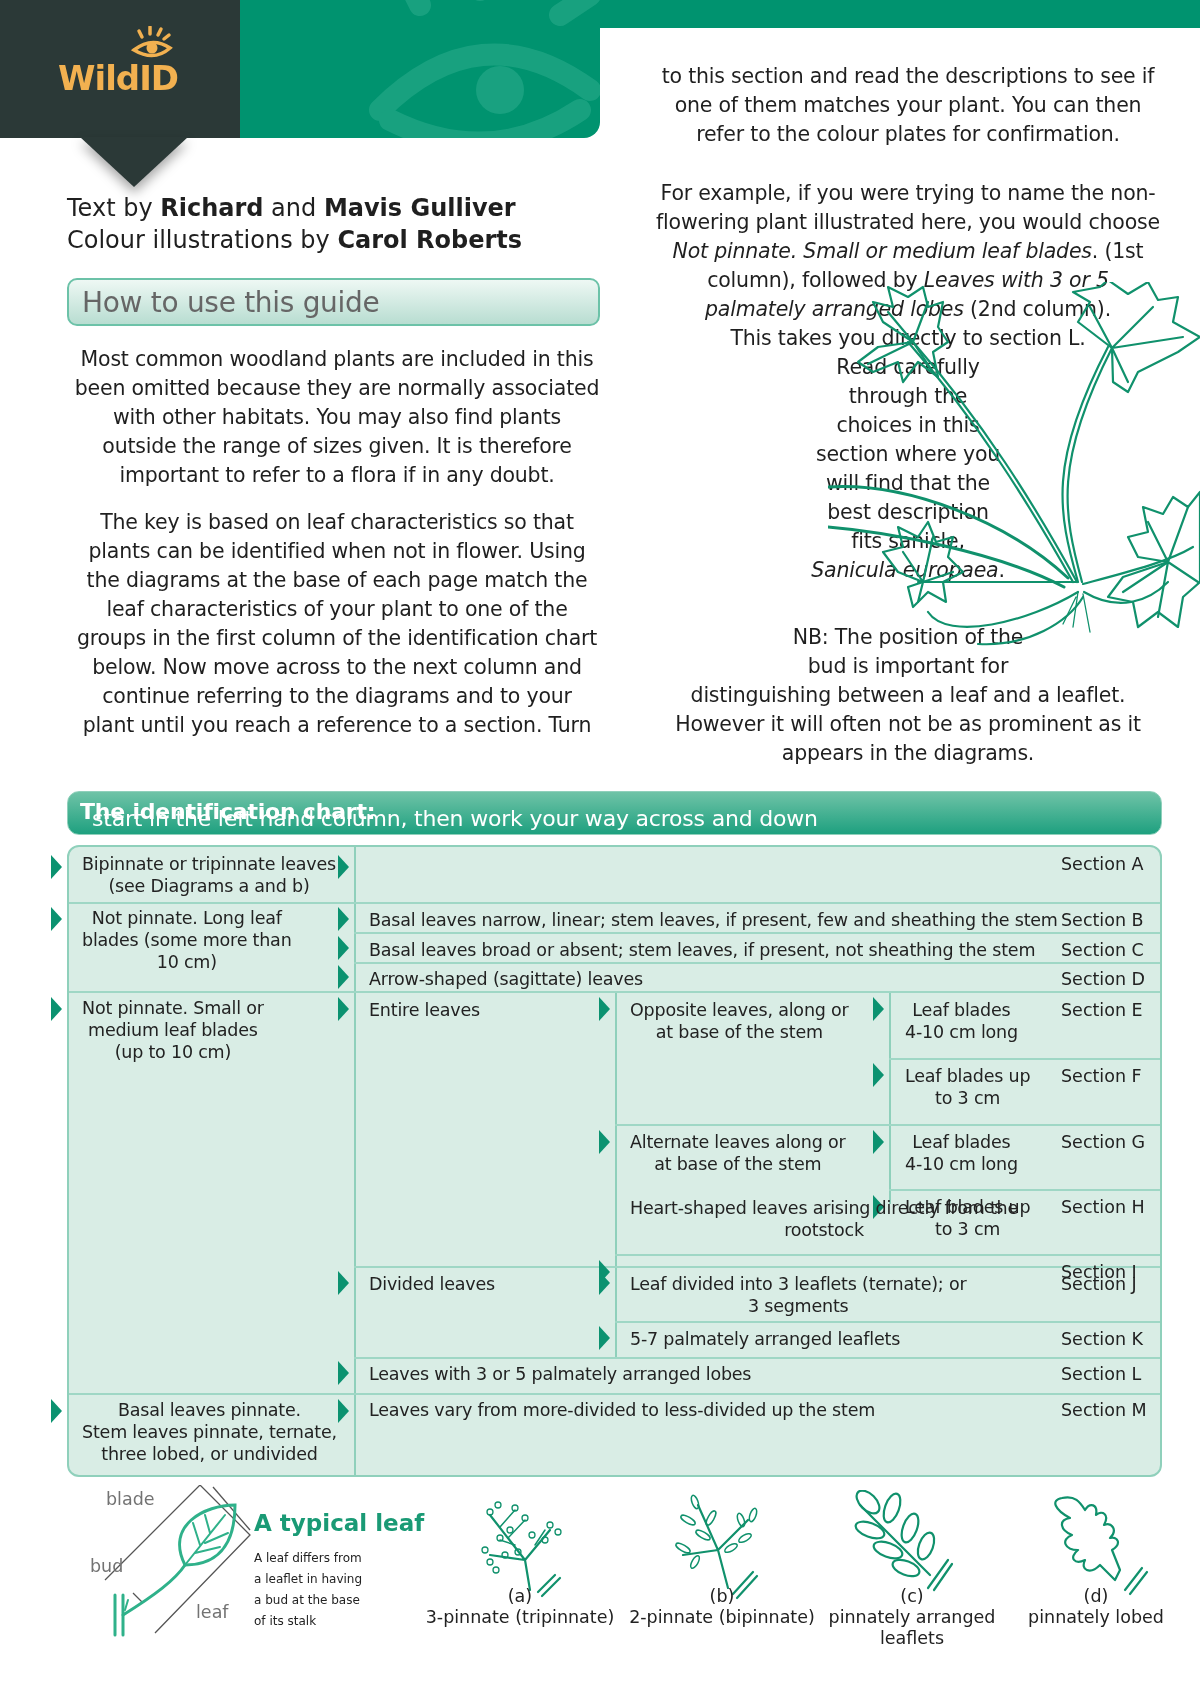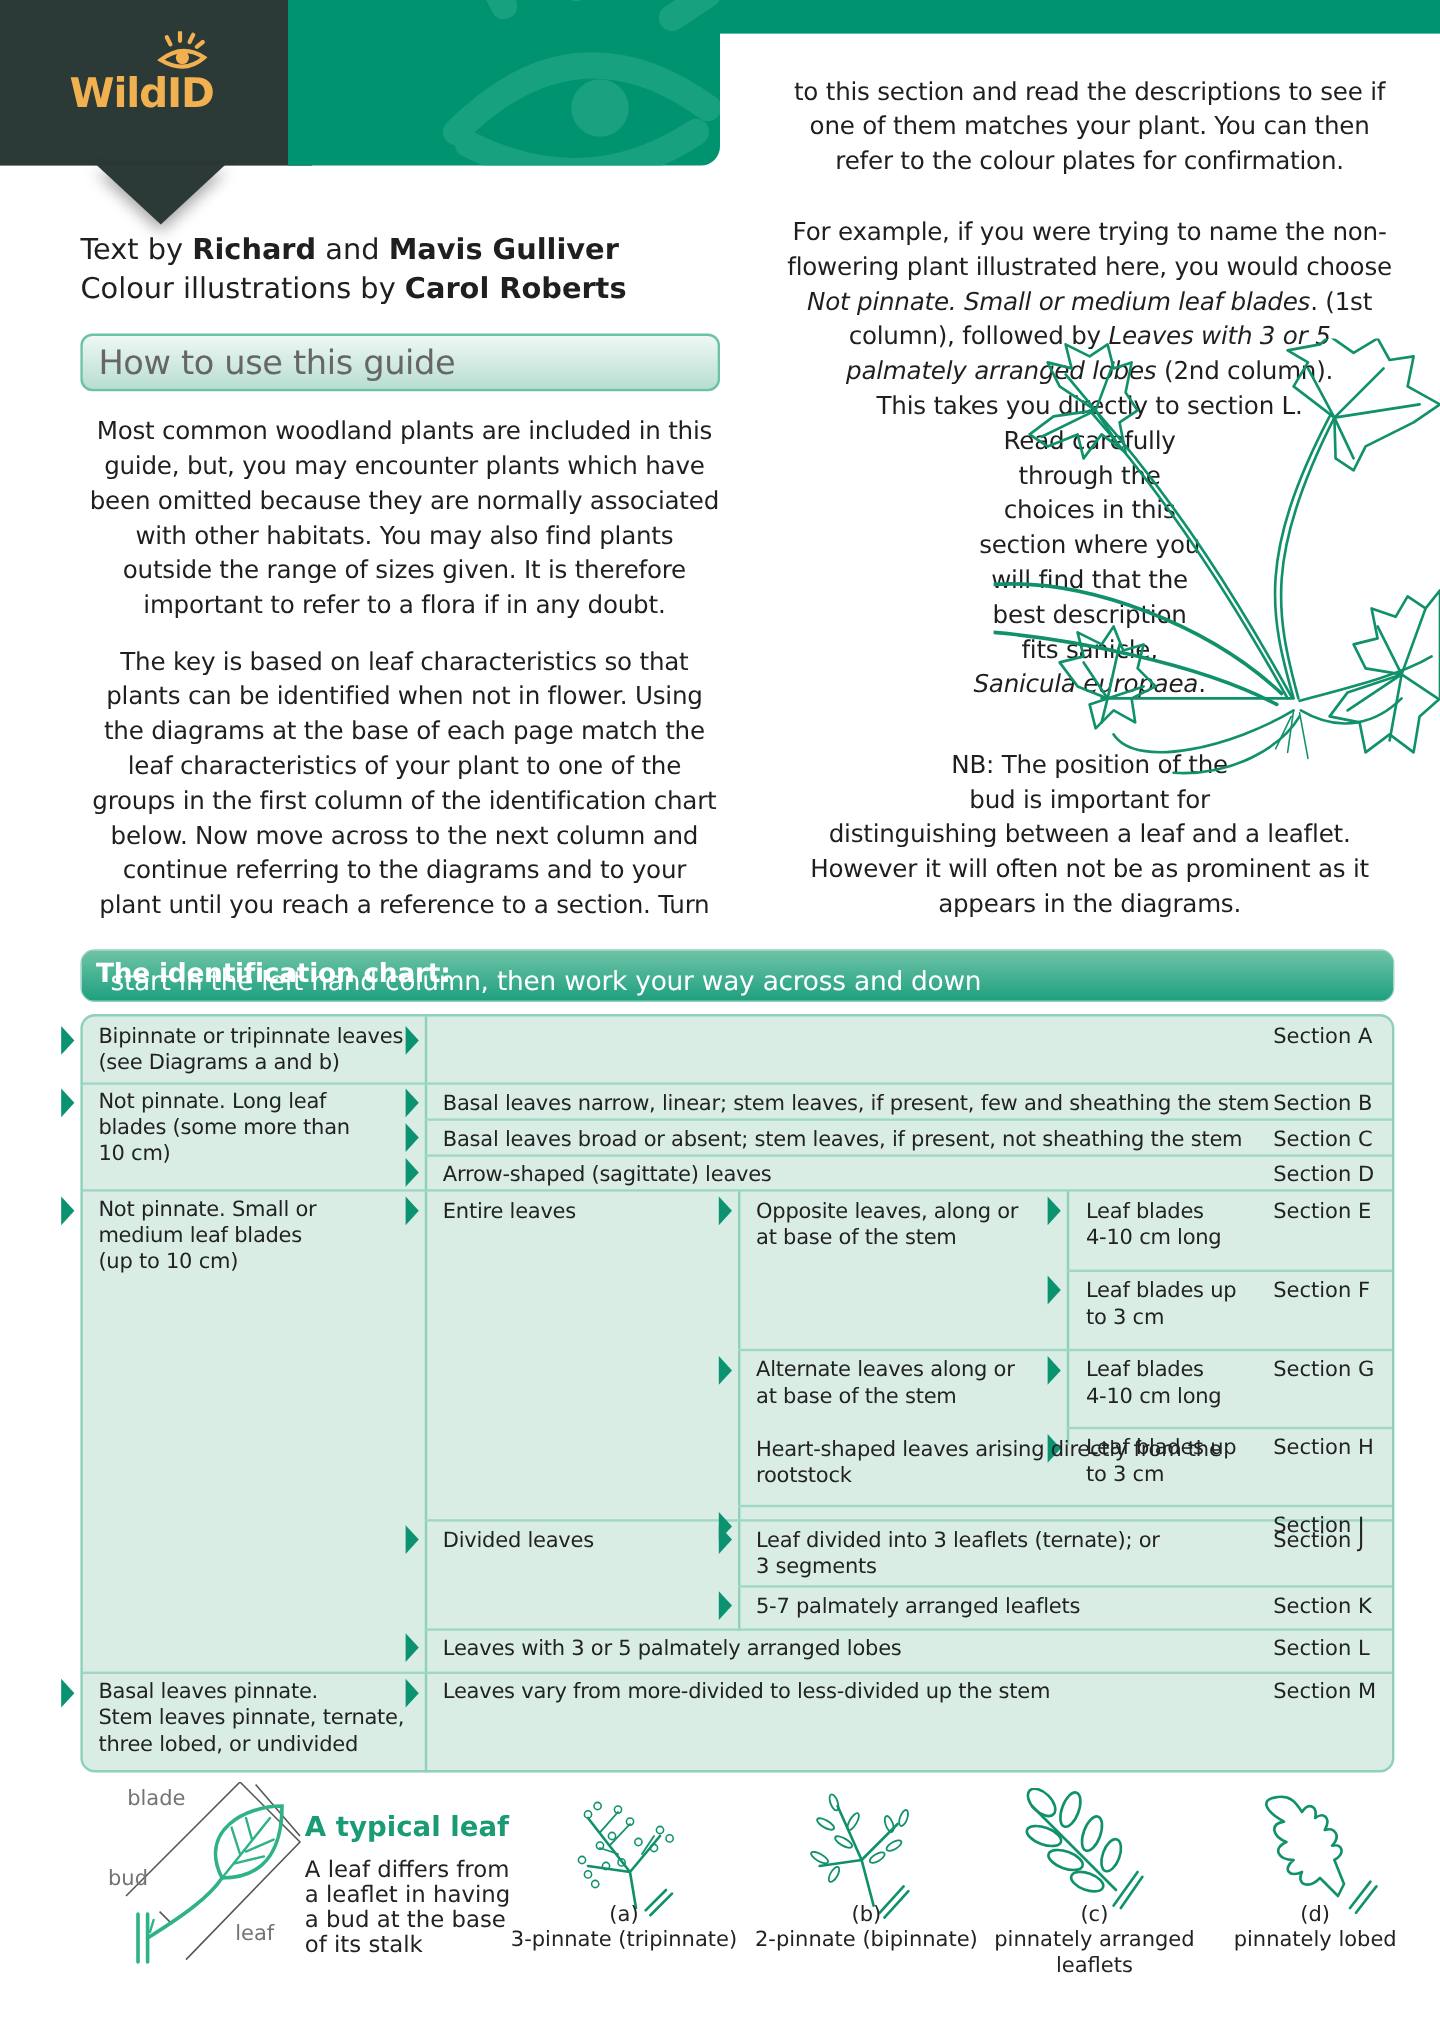--- a/index.html
+++ b/index.html
@@ -38,33 +38,33 @@
 
   .plant { position: absolute; left: 828px; top: 282px; width: 372px; height: 372px; }
 
   
   .chart-head { position: absolute; left: 67px; top: 791px; width: 1095px; height: 44px; border-radius: 12px;
     background: linear-gradient(#6fc3a7, #1ea07f); border: 1px solid #8fd0bb; }
   .chart-head span { position: absolute; left: 12px; top: 7px; font-size: 22px; color: #ffffff; white-space: nowrap; letter-spacing: -0.2px; }
   .chart-head b { font-weight: bold; }
 
   .chart { position: absolute; left: 67px; top: 845px; width: 1095px; height: 632px; background: #d9ede5;
-    border: 2px solid #8fd0bb; border-radius: 12px; overflow: visible; }
+    border: 2px solid #8fd0bb; border-radius: 12px; overflow: visible; text-align: center; }
   .cell { position: absolute; font-size: 17.5px; line-height: 22px; color: #222; letter-spacing: -0.2px; }
   .hline { position: absolute; height: 2px; background: #9fd7c5; }
   .vline { position: absolute; width: 1.5px; background: #8fd0bb; }
   .arrow { position: absolute; width: 0; height: 0; border-top: 12px solid transparent; border-bottom: 12px solid transparent;
     border-left: 11px solid #0b9270; }
   .sec { position: absolute; font-size: 17.5px; line-height: 22px; color: #222; white-space: nowrap; }
 
   
   .diag { position: absolute; }
   .diag-label { position: absolute; font-size: 17.5px; line-height: 21px; color: #222; text-align: center; white-space: nowrap; }
   .typical-title { position: absolute; left: 254px; top: 1510px; font-size: 23px; font-weight: bold; color: #1a9a75; }
-  .typical-desc { position: absolute; left: 254px; top: 1548px; font-size: 19px; line-height: 21px; color: #222; }
+  .typical-desc { position: absolute; left: 254px; top: 1548px; font-size: 12px; line-height: 21px; color: #222; }
   .small-label { position: absolute; font-size: 17.5px; color: #737373; }
 </style>
 </head>
 <body>
 
 <div class="top-bar"></div>
 <div class="logo-box">
   <div class="logo">
     <svg width="60" height="40" viewBox="0 0 60 40" style="position:absolute;left:66px;top:-4px;">
       <g stroke="#f2b150" stroke-width="3.5" stroke-linecap="round" fill="none">
@@ -99,21 +99,20 @@
   <div><span>Colour illustrations by </span><b>Carol Roberts</b></div>
 </div>
 
 <div class="howto">
   <span>How to use this guide</span>
 </div>
 
 <div class="body-text col-left">
   <p>
     <span class="line">Most common woodland plants are included in this</span>
-    <span class="line">guide, but, you may encounter plants which have</span>
     <span class="line">been omitted because they are normally associated</span>
     <span class="line">with other habitats. You may also find plants</span>
     <span class="line">outside the range of sizes given. It is therefore</span>
     <span class="line">important to refer to a flora if in any doubt.</span>
   </p>
   <p>
     <span class="line">The key is based on leaf characteristics so that</span>
     <span class="line">plants can be identified when not in flower. Using</span>
     <span class="line">the diagrams at the base of each page match the</span>
     <span class="line">leaf characteristics of your plant to one of the</span>

